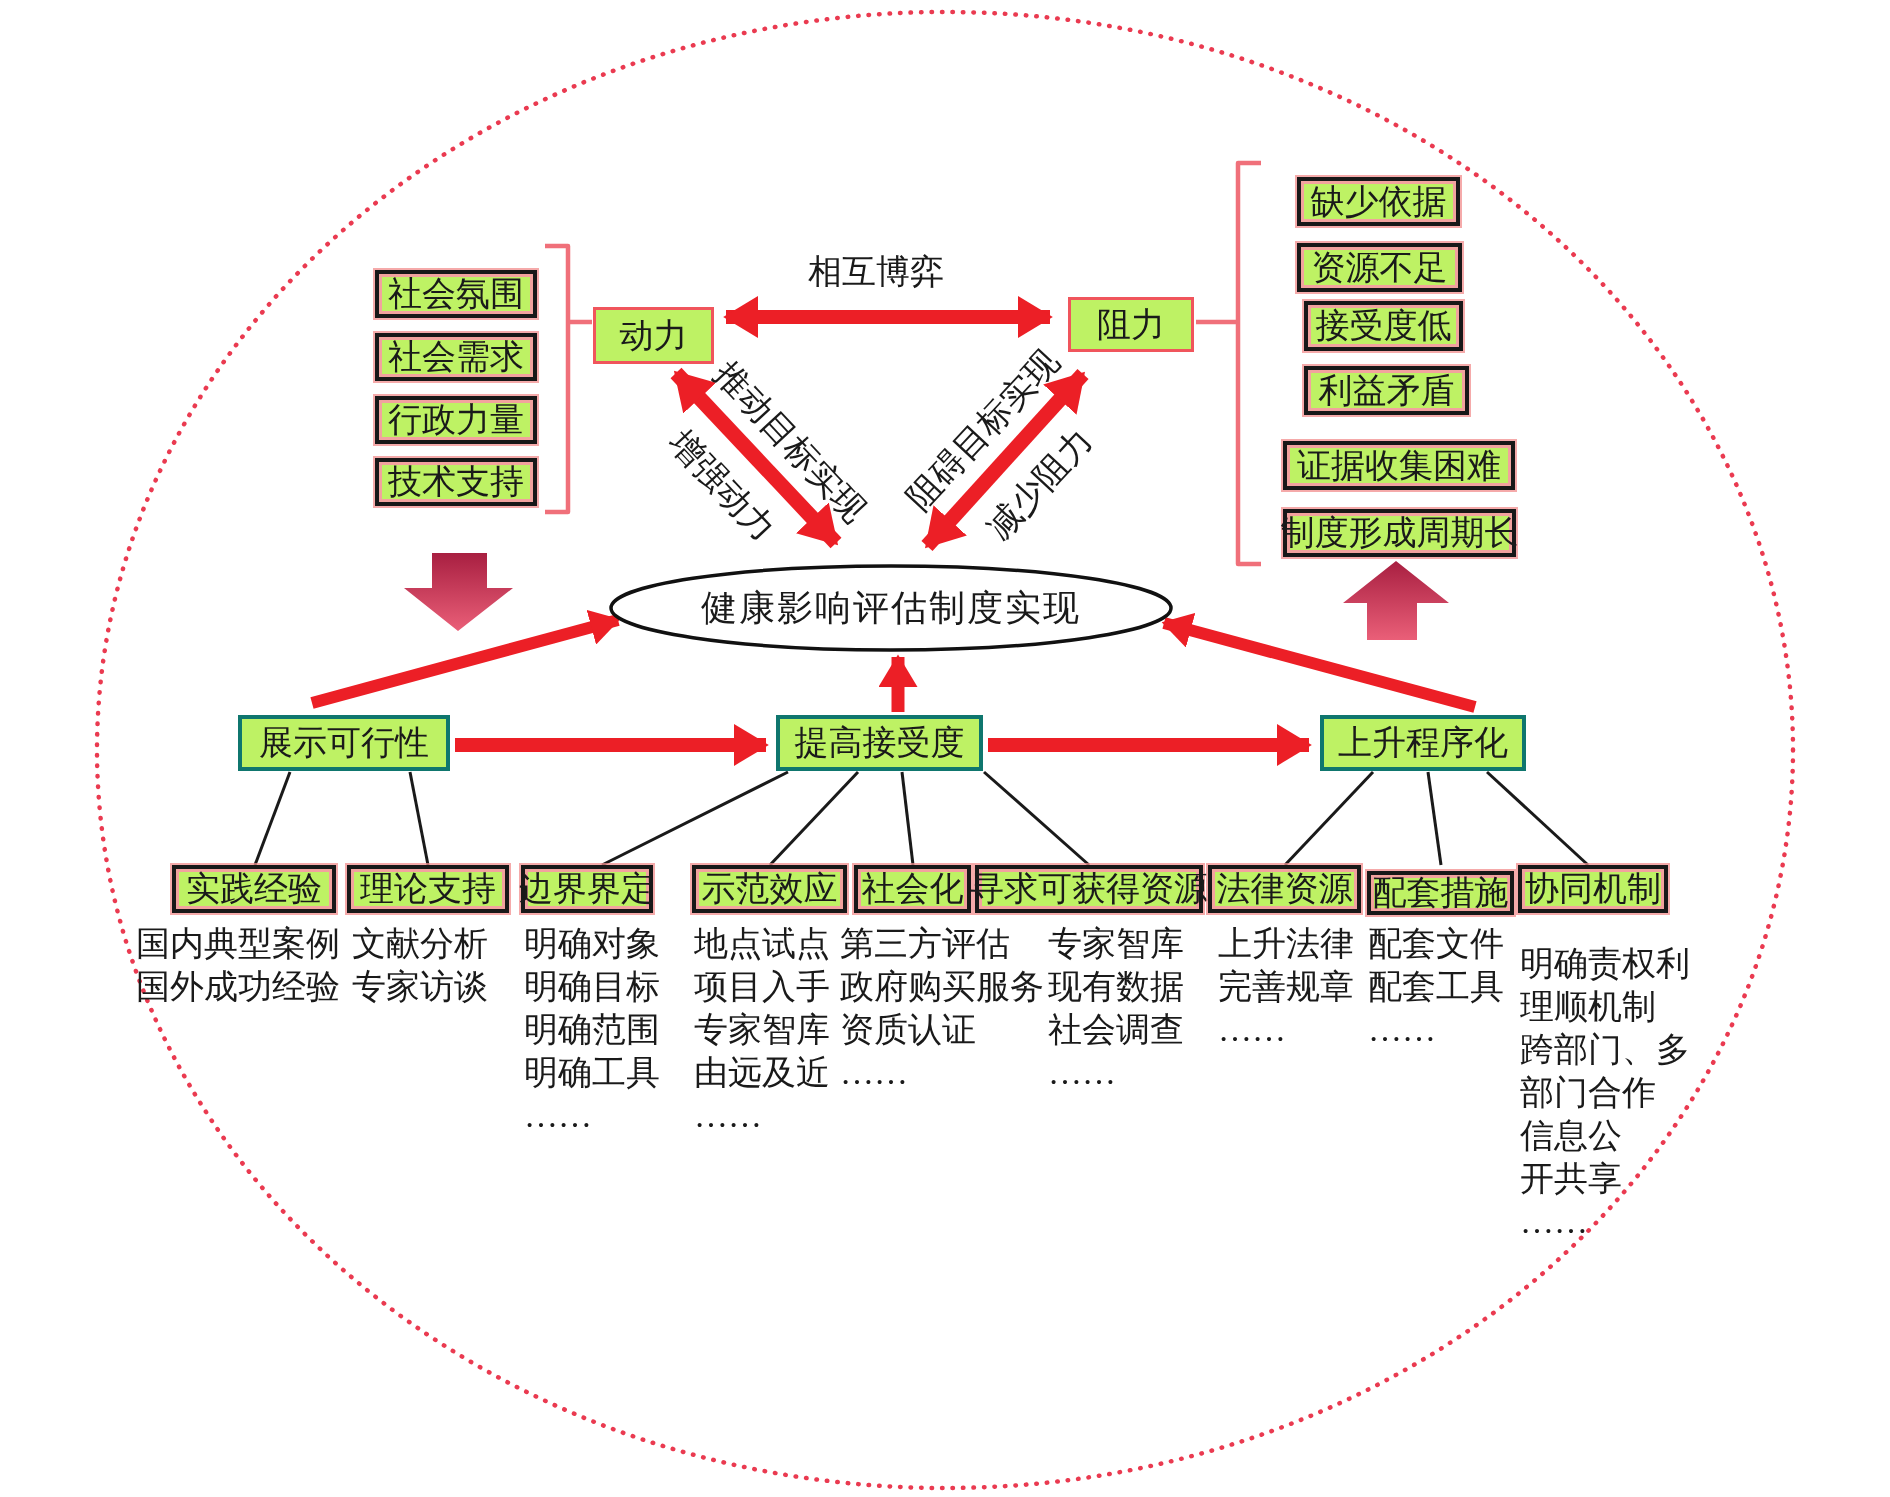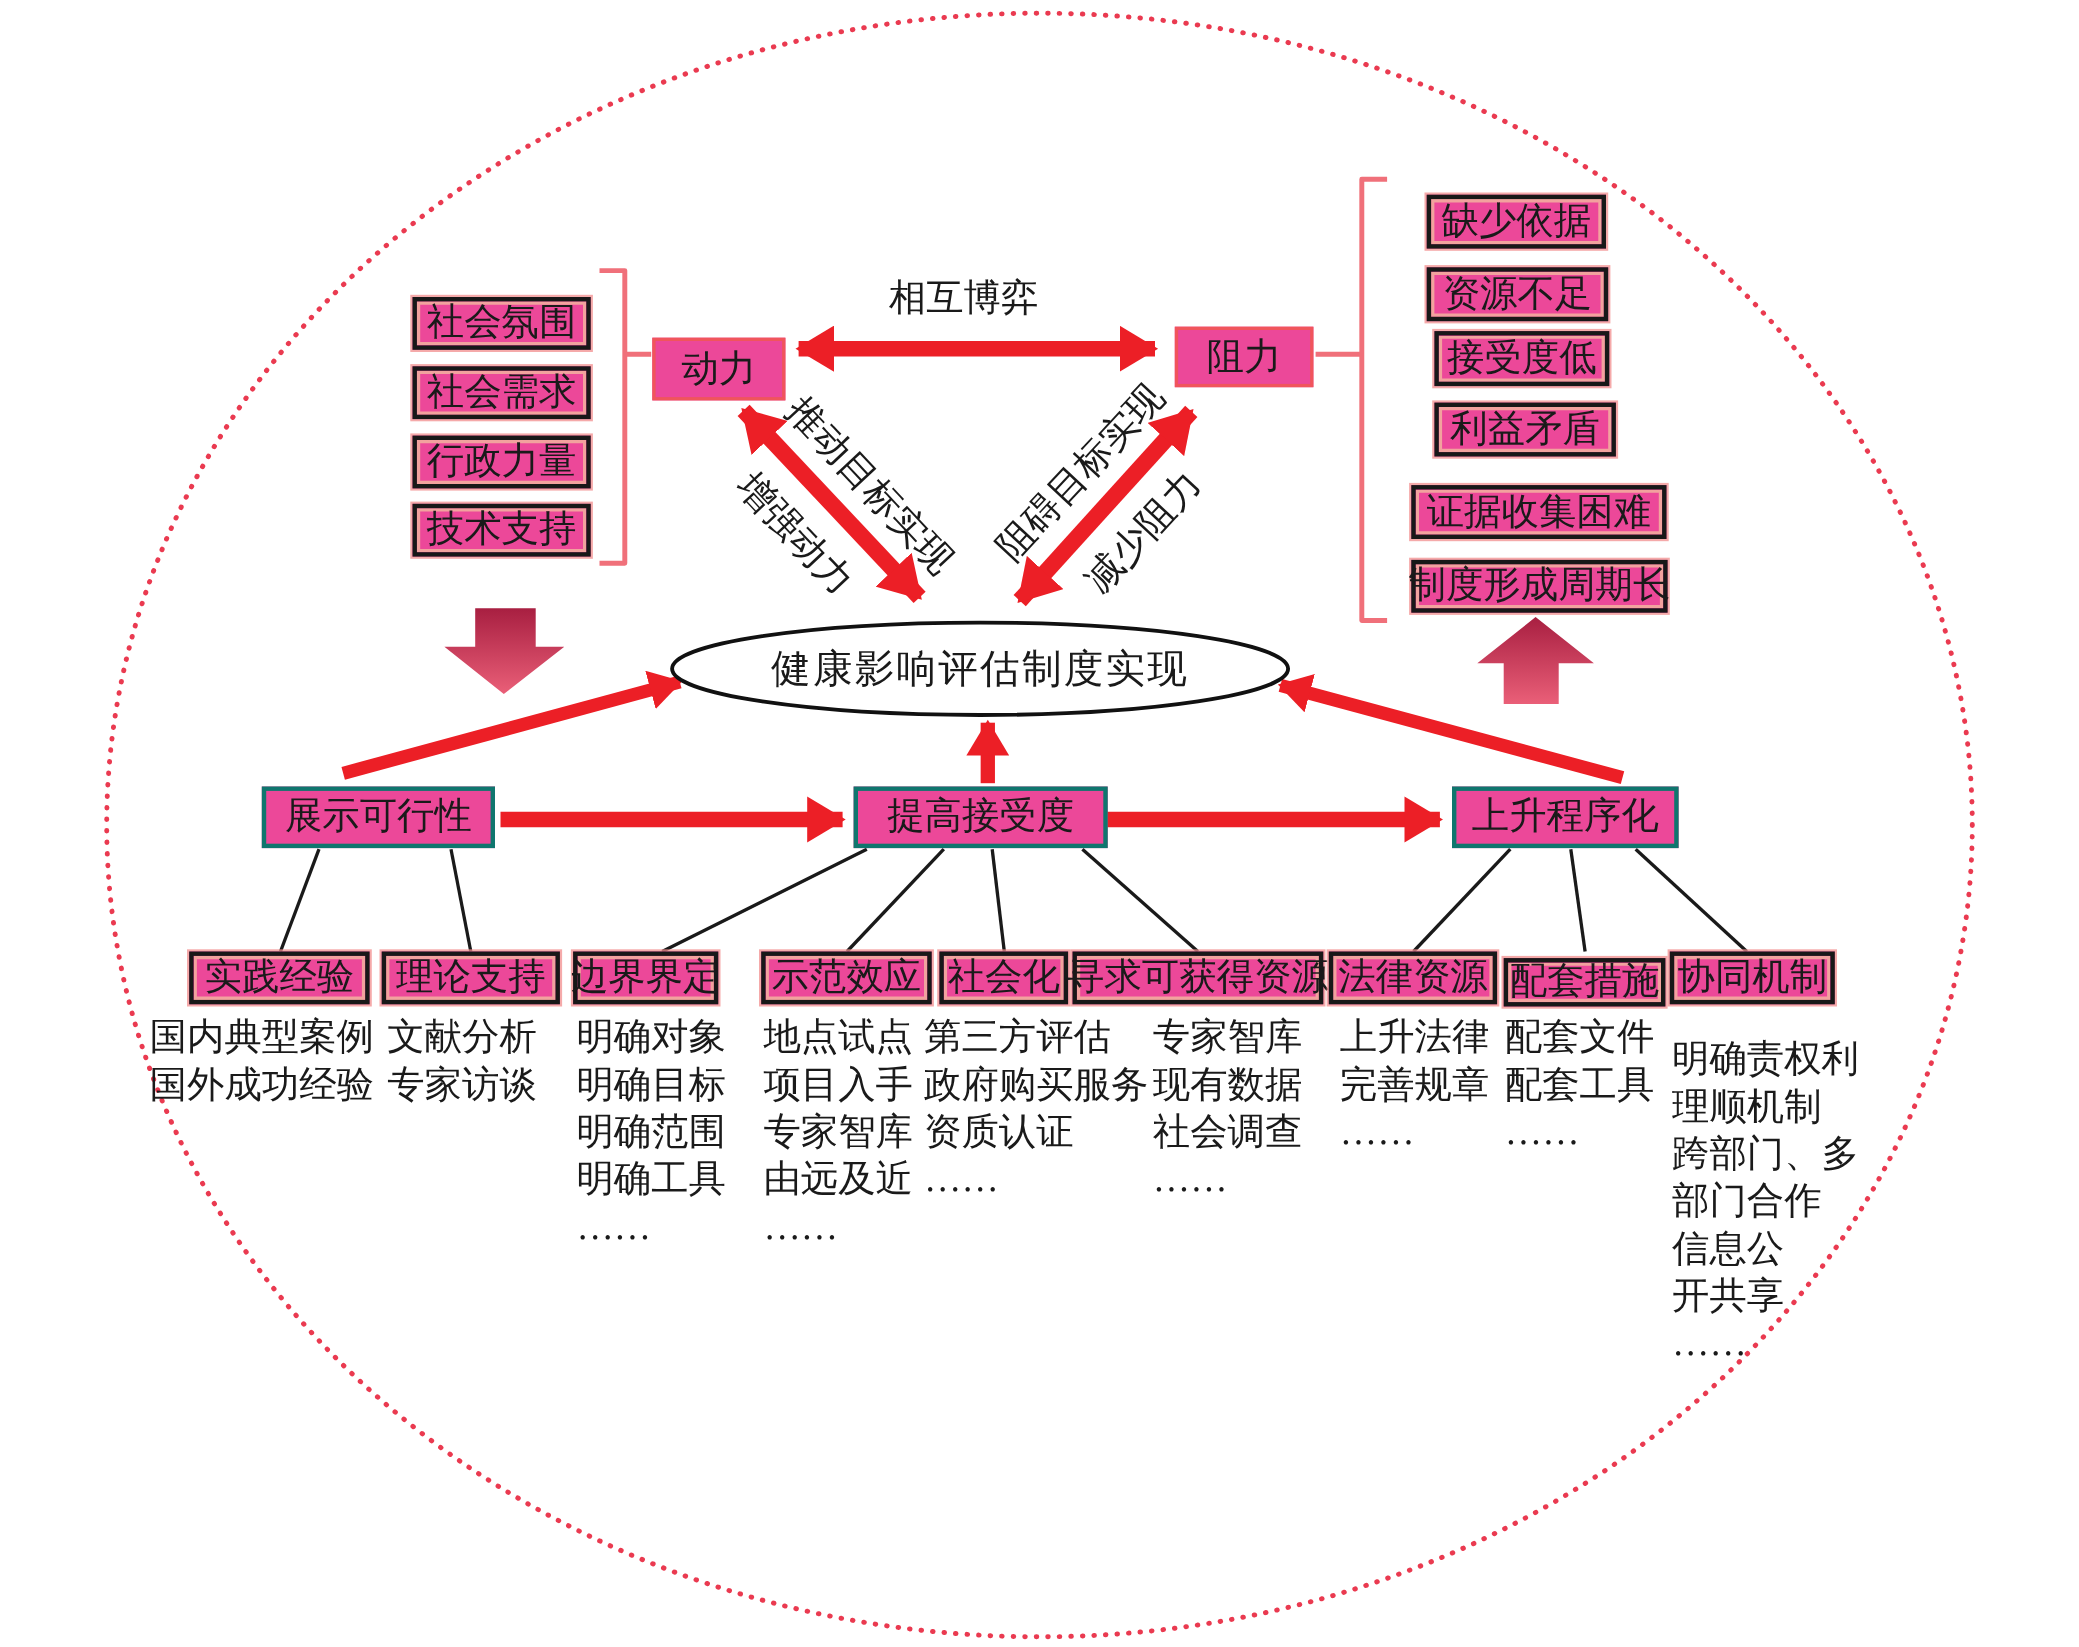--- a/index.html
+++ b/index.html
@@ -2,21 +2,21 @@
 <html><head>
 <meta charset="utf-8">
 <style>
   html,body{margin:0;padding:0;background:#ffffff;}
   #stage{
     position:relative;width:1890px;height:1497px;background:#ffffff;overflow:hidden;
     font-family:"Liberation Serif","DejaVu Serif",serif;color:#1a1a1a;
   }
   #gfx{position:absolute;left:0;top:0;width:1890px;height:1497px;}
   .node{position:absolute;box-sizing:border-box;display:flex;align-items:center;justify-content:center;
-        background:#ec4899;font-size:34px;line-height:1;white-space:nowrap;}
+        background:#bef264;font-size:34px;line-height:1;white-space:nowrap;}
   .leaf{border:4px solid #181818;box-shadow:inset 0 0 0 3px #f2a29e, 0 0 0 2px rgba(242,141,141,.75);}
   .redbox{border:4px solid #0f766e;}
   .redbox-light{border:3px solid #f0555c;}
   .lbl{position:absolute;font-size:34px;line-height:1;white-space:nowrap;transform:translate(-50%,-50%);}
   .rot-l{transform:translate(-50%,-50%) rotate(47deg);}
   .rot-r{transform:translate(-50%,-50%) rotate(-47deg);}
   .listcol{position:absolute;font-size:34px;line-height:43px;white-space:nowrap;}
   .ellipse-label{position:absolute;left:611px;top:566px;width:560px;height:84px;display:flex;
                  align-items:center;justify-content:center;font-size:36px;letter-spacing:2px;white-space:nowrap;}
 </style>
@@ -116,21 +116,21 @@
   <div class="lbl rot-l" style="left:790px;top:442px;">推动目标实现</div>
   <div class="lbl rot-l" style="left:722px;top:486px;">增强动力</div>
   <div class="lbl rot-r" style="left:983px;top:430px;">阻碍目标实现</div>
   <div class="lbl rot-r" style="left:1040px;top:484px;">减少阻力</div>
 
   <div class="ellipse-label">健康影响评估制度实现</div>
 
   <div class="node redbox" style="left:238px;top:715px;width:212px;height:56px;">
       <span>展示可行性</span>
     </div>
-  <div class="node redbox" style="left:776px;top:715px;width:231px;height:56px;">
+  <div class="node redbox" style="left:776px;top:715px;width:207px;height:56px;">
       <span>提高接受度</span>
     </div>
   <div class="node redbox" style="left:1320px;top:715px;width:206px;height:56px;">
       <span>上升程序化</span>
     </div>
 
   <div class="node leaf" style="left:172px;top:865px;width:164px;height:48px;">
       <span>实践经验</span>
     </div>
   <div class="node leaf" style="left:347px;top:865px;width:162px;height:48px;">

